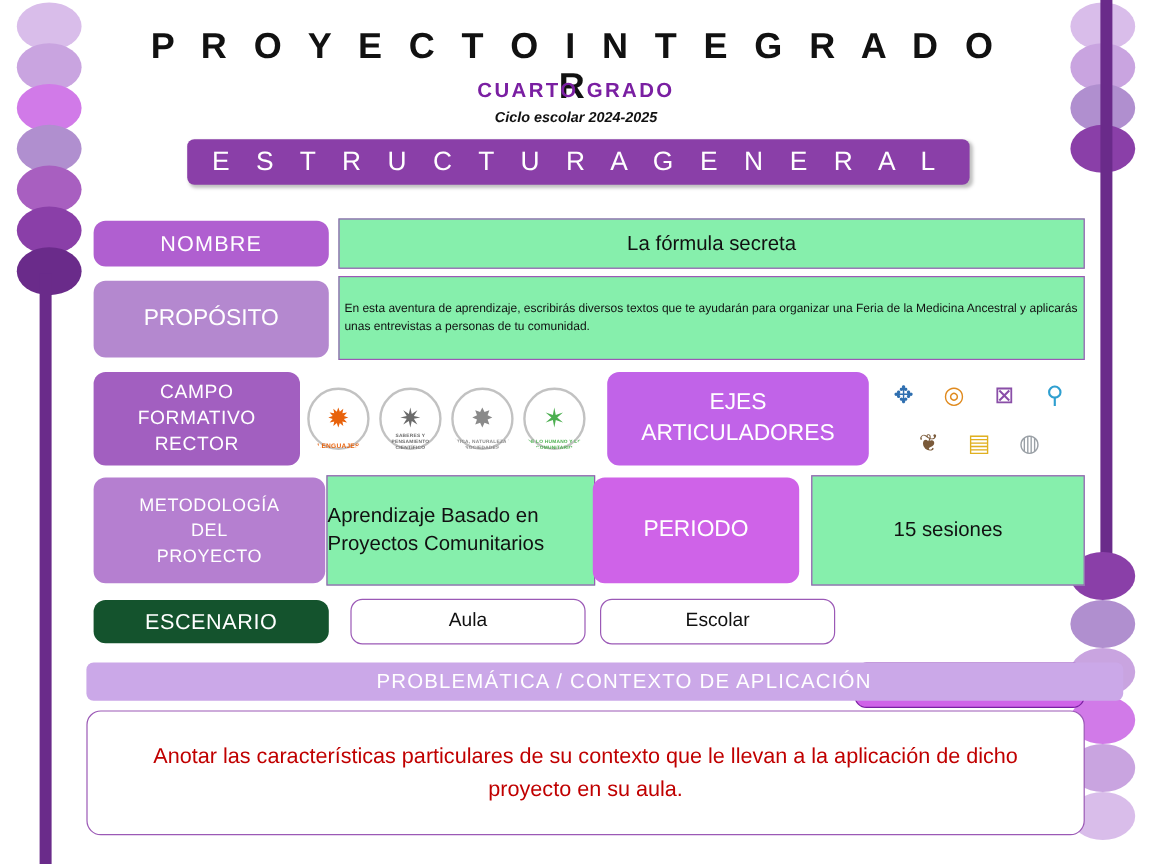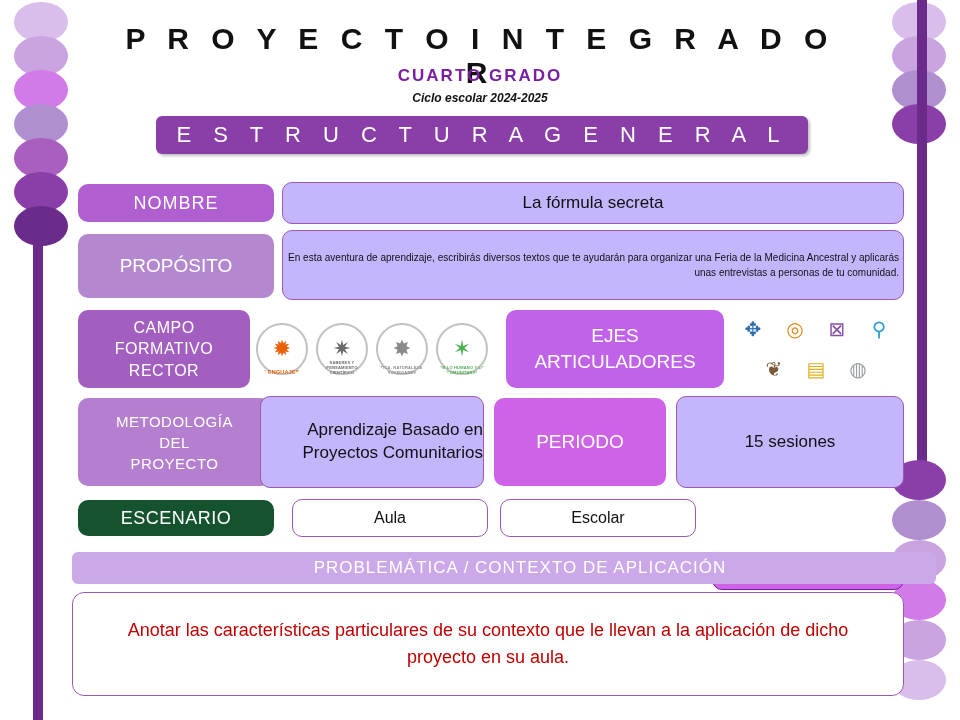--- a/index.html
+++ b/index.html
@@ -140,27 +140,27 @@
     border-radius: 10px;
     display: flex;
     align-items: center;
     justify-content: center;
     text-align: center;
     color: #ffffff;
     box-sizing: border-box;
   }
   .valbox {
     position: absolute;
-    background: #c4b5fd;
+    background: #86efac;
     border: 1.5px solid #9b59b6;
-    border-radius: 10px;
+    border-radius: 0;
     display: flex;
     align-items: center;
     justify-content: center;
-    text-align: right;
+    text-align: left;
     box-sizing: border-box;
     color: #111111;
   }
 
   #nombre-label {
     left: 78px; top: 184px; width: 196px; height: 38px;
     background: #b05fd0; font-size: 18px; letter-spacing: 1px;
   }
   #nombre-value {
     left: 282px; top: 182px; width: 622px; height: 42px;
@@ -217,21 +217,21 @@
     display: flex; align-items: center; justify-content: center;
     font-size: 20px;
   }
 
   #metodologia-label {
     left: 78px; top: 398px; width: 193px; height: 88px;
     background: #b57fd0; font-size: 15px; line-height: 1.4;
     flex-direction: column; letter-spacing: 0.5px;
   }
   #metodologia-value {
-    left: 260px; top: 396px; width: 224px; height: 92px;
+    left: 272px; top: 396px; width: 224px; height: 92px;
     font-size: 17px; line-height: 1.35; flex-direction: column;
   }
   #periodo-label {
     left: 494px; top: 398px; width: 172px; height: 88px;
     background: #cf63e8; font-size: 19px;
   }
   #periodo-value {
     left: 676px; top: 396px; width: 228px; height: 92px;
     font-size: 17px;
   }

